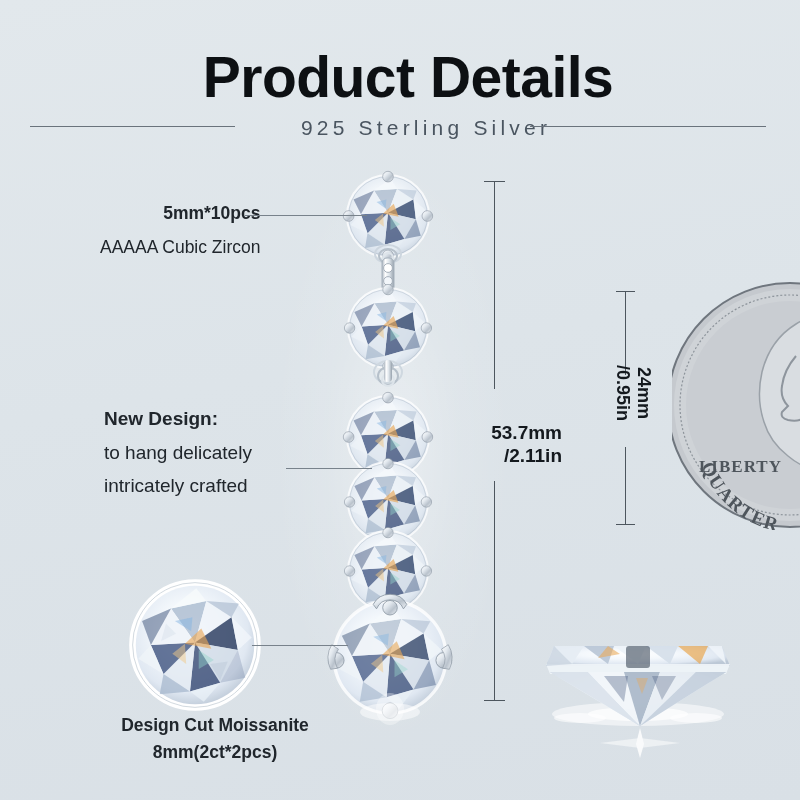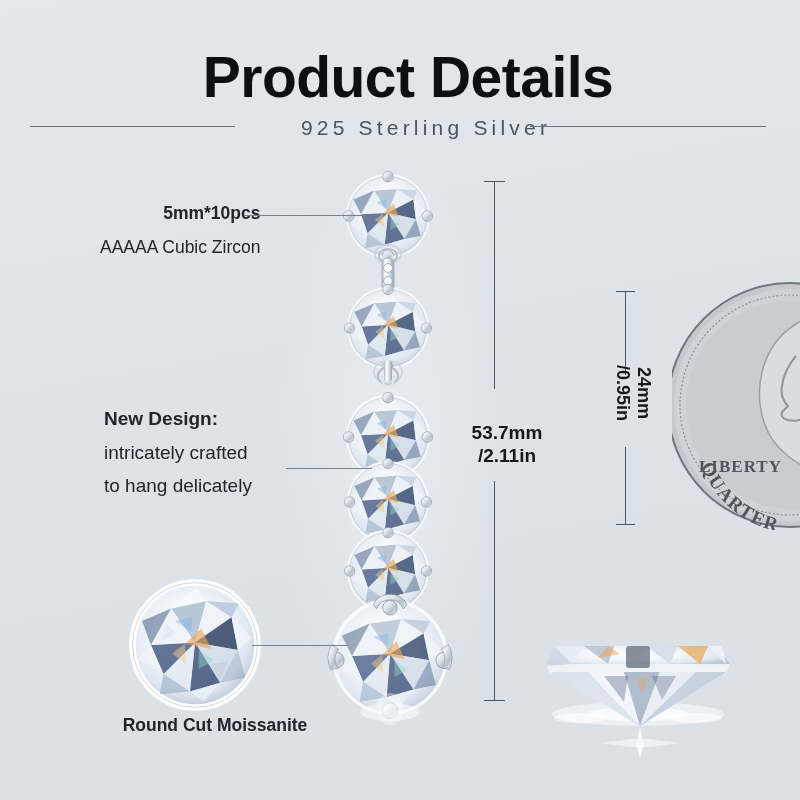--- a/index.html
+++ b/index.html
@@ -43,21 +43,21 @@
   #leader-bottom{left:252px;top:645px;width:96px;}
 
   
   .dim-line{position:absolute;width:1px;background:#4d565e;}
   .dim-cap{position:absolute;height:1px;background:#4d565e;}
   #dimA-top{left:494px;top:181px;height:208px;}
   #dimA-bot{left:494px;top:481px;height:219px;}
   #dimA-cap1{left:484px;top:181px;width:21px;}
   #dimA-cap2{left:484px;top:700px;width:21px;}
   #dimA-label{position:absolute;left:452px;top:421px;width:110px;
-    text-align:center;font-size:19px;font-weight:bold;color:#14191e;line-height:23px;}
+    text-align:right;font-size:19px;font-weight:bold;color:#14191e;line-height:23px;}
 
   #dimB-top{left:625px;top:291px;height:84px;}
   #dimB-bot{left:625px;top:447px;height:78px;}
   #dimB-cap1{left:616px;top:291px;width:19px;}
   #dimB-cap2{left:616px;top:524px;width:19px;}
   #dimB-label{position:absolute;left:583px;top:372px;width:100px;text-align:center;
     font-size:18px;font-weight:bold;color:#14191e;line-height:21px;
     transform:rotate(90deg);transform-origin:center center;white-space:nowrap;}
 
   
@@ -359,27 +359,28 @@
   </svg>
 
   <div class="ann" id="ann-top">
     <span class="b">5mm*10pcs</span>
     <span class="n">AAAAA Cubic Zircon</span>
   </div>
   <div class="leader" id="leader-top"></div>
 
   <div class="ann" id="ann-mid">
     <span class="b">New Design:</span>
+    <span class="n">to hang delicately</span>
     <span class="n">intricately crafted</span>
-    <span class="n">to hang delicately</span>
   </div>
   <div class="leader" id="leader-mid"></div>
 
   <div class="ann" id="ann-bottom">
-    <span class="b">Round Cut Moissanite</span>
+    <span class="b">Design Cut Moissanite</span>
+    <span class="b">8mm(2ct*2pcs)</span>
   </div>
   <div class="leader" id="leader-bottom"></div>
 
   <div class="dim-line" id="dimA-top"></div>
   <div class="dim-line" id="dimA-bot"></div>
   <div class="dim-cap" id="dimA-cap1"></div>
   <div class="dim-cap" id="dimA-cap2"></div>
   <div id="dimA-label">
     <div>53.7mm</div>
     <div>/2.11in</div>

